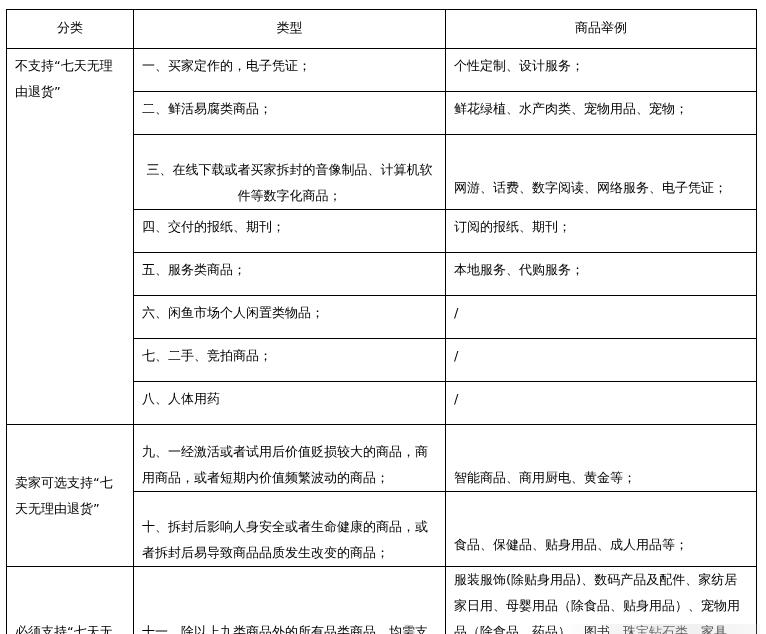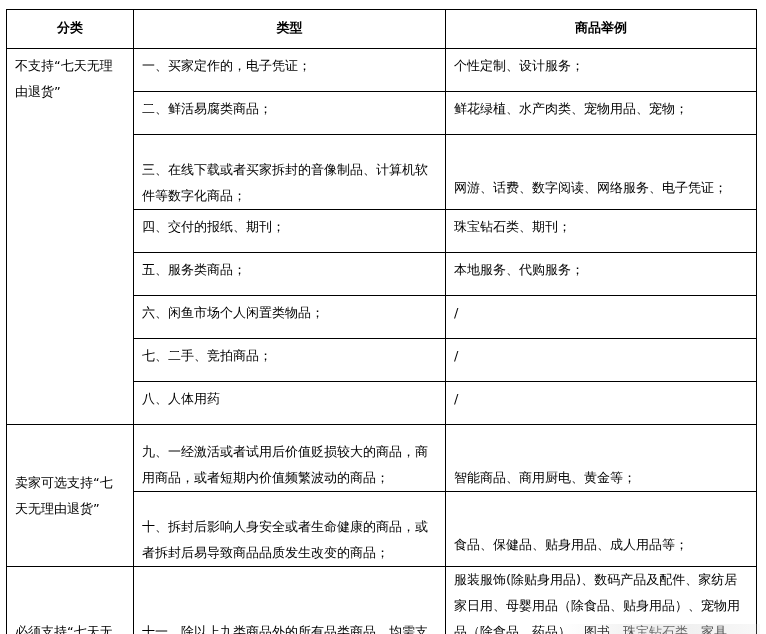--- a/index.html
+++ b/index.html
@@ -10,21 +10,21 @@
     border-collapse: collapse; table-layout: fixed;
     width: 750px;
   }
   table.policy col.c1 { width: 127px; }
   table.policy col.c2 { width: 312px; }
   table.policy col.c3 { width: 311px; }
   table.policy th, table.policy td {
     border: 1px solid #000; padding: 0 8px; font-size: 13px; line-height: 26px;
     vertical-align: bottom; text-align: left; font-weight: normal;
   }
-  table.policy th { text-align: center; vertical-align: top; padding-top: 5px; font-weight: bold; height: 33px; }
+  table.policy th { text-align: center; vertical-align: top; padding-top: 5px; font-weight: normal; height: 33px; }
   tr.r1 td { height: 38px; vertical-align: top; padding-top: 4px; }
   tr.rtall td { height: 66px; }
   td.cat { vertical-align: bottom; padding-bottom: 2px; }
   td.t2 { vertical-align: top; padding-top: 2px; }
   tr.last td { border-bottom: none; height: 120px; }
   .watermark { position: absolute; left: 560px; top: 624px; width: 200px; height: 10px;
                background: linear-gradient(90deg, rgba(220,220,220,0.0), rgba(220,220,220,0.5), rgba(220,220,220,0.2)); }
 </style>
 </head>
 <body>
@@ -46,26 +46,26 @@
     <tr class="r1">
       <td class="cat" rowspan="8">不支持“七天无理由退货”</td>
       <td>一、买家定作的，电子凭证；</td>
       <td>个性定制、设计服务；</td>
     </tr>
     <tr class="r1">
       <td>二、鲜活易腐类商品；</td>
       <td>鲜花绿植、水产肉类、宠物用品、宠物；</td>
     </tr>
     <tr class="rtall">
-      <td class="t2" style="height:66px;">三、在线下载或者买家拆封的音像制品、计算机软件等数字化商品；</td>
+      <td class="t2" style="height:66px;text-align:center;">三、在线下载或者买家拆封的音像制品、计算机软件等数字化商品；</td>
       <td style="padding-bottom:8px;margin-top:40px;">网游、话费、数字阅读、网络服务、电子凭证；</td>
     </tr>
     <tr class="r1">
       <td>四、交付的报纸、期刊；</td>
-      <td>珠宝钻石类、期刊；</td>
+      <td>订阅的报纸、期刊；</td>
     </tr>
     <tr class="r1">
       <td>五、服务类商品；</td>
       <td>本地服务、代购服务；</td>
     </tr>
     <tr class="r1">
       <td>六、闲鱼市场个人闲置类物品；</td>
       <td>/</td>
     </tr>
     <tr class="r1">

